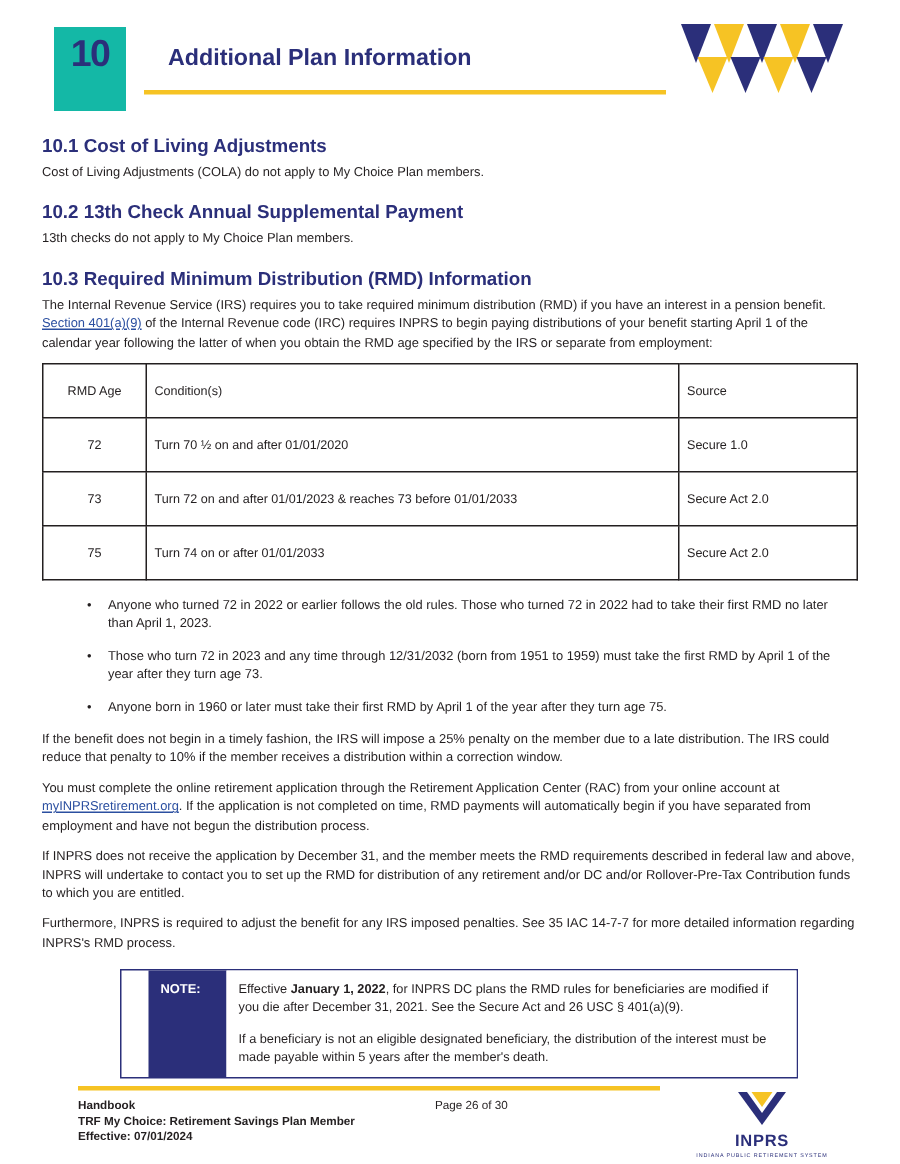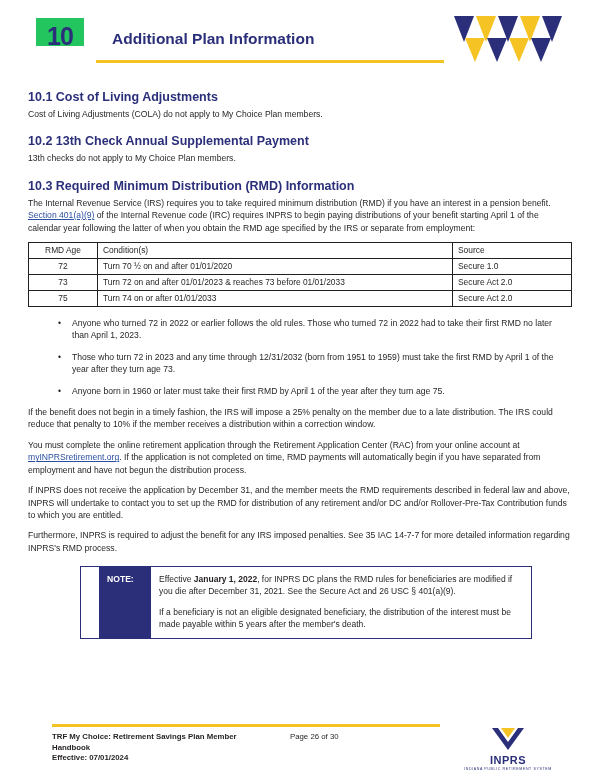--- a/index.html
+++ b/index.html
@@ -27,22 +27,22 @@
   .header {
     position: relative;
     height: 60px;
     margin-top: 16px;
   }
   .chapter-badge {
     position: absolute;
     left: 8px;
     top: 2px;
     width: 48px;
-    height: 28px;
-    background: #22c55e;
+    height: 56px;
+    background: #14b8a6;
   }
   .chapter-badge .num {
     position: absolute;
     left: 0;
     right: 0;
     top: 4px;
     text-align: center;
     font-size: 25px;
     font-weight: bold;
     color: #2b2f7a;
@@ -97,21 +97,21 @@
 
   
   table.rmd {
     width: 100%;
     border-collapse: collapse;
     margin: 6px 0 10px 0;
     font-size: 8.4px;
   }
   table.rmd td, table.rmd th {
     border: 1px solid #231f20;
-    padding: 2px 5px;
+    padding: 12px 5px;
     text-align: left;
     font-weight: normal;
     line-height: 11px;
   }
   table.rmd .c-age { width: 58px; text-align: center; }
   table.rmd .c-src { width: 108px; }
   table.rmd thead td { font-weight: normal; }
 
   
   ul.bullets {
@@ -306,22 +306,22 @@
         <p><span>Effective </span><span class="bold">January 1, 2022</span><span>, for INPRS DC plans the RMD rules for beneficiaries are modified if you die after December 31, 2021. See the </span><span class="italic">Secure Act</span><span> and 26 USC § 401(a)(9).</span></p>
         <p><span>If a beneficiary is not an </span><span class="italic">eligible designated beneficiary</span><span>, the distribution of the interest must be made payable within 5 years after the member's death.</span></p>
       </div>
     </div>
 
   </div>
 
   <div class="footer">
     <div class="footer-rule"></div>
     <div class="footer-text">
+      <div>Handbook</div>
       <div>TRF My Choice: Retirement Savings Plan Member</div>
-      <div>Handbook</div>
       <div>Effective: 07/01/2024</div>
     </div>
     <div class="footer-page">Page 26 of 30</div>
     <div class="footer-logo">
       <svg width="112" height="26" viewBox="0 0 112 26">
         <g transform="translate(40,0)">
           <polygon points="0,2 32,2 16,24" fill="#2b2f7a"></polygon>
           <polygon points="6,2 26,2 16,16" fill="#ffffff"></polygon>
           <polygon points="9,2 23,2 16,12" fill="#f6c324"></polygon>
         </g>

